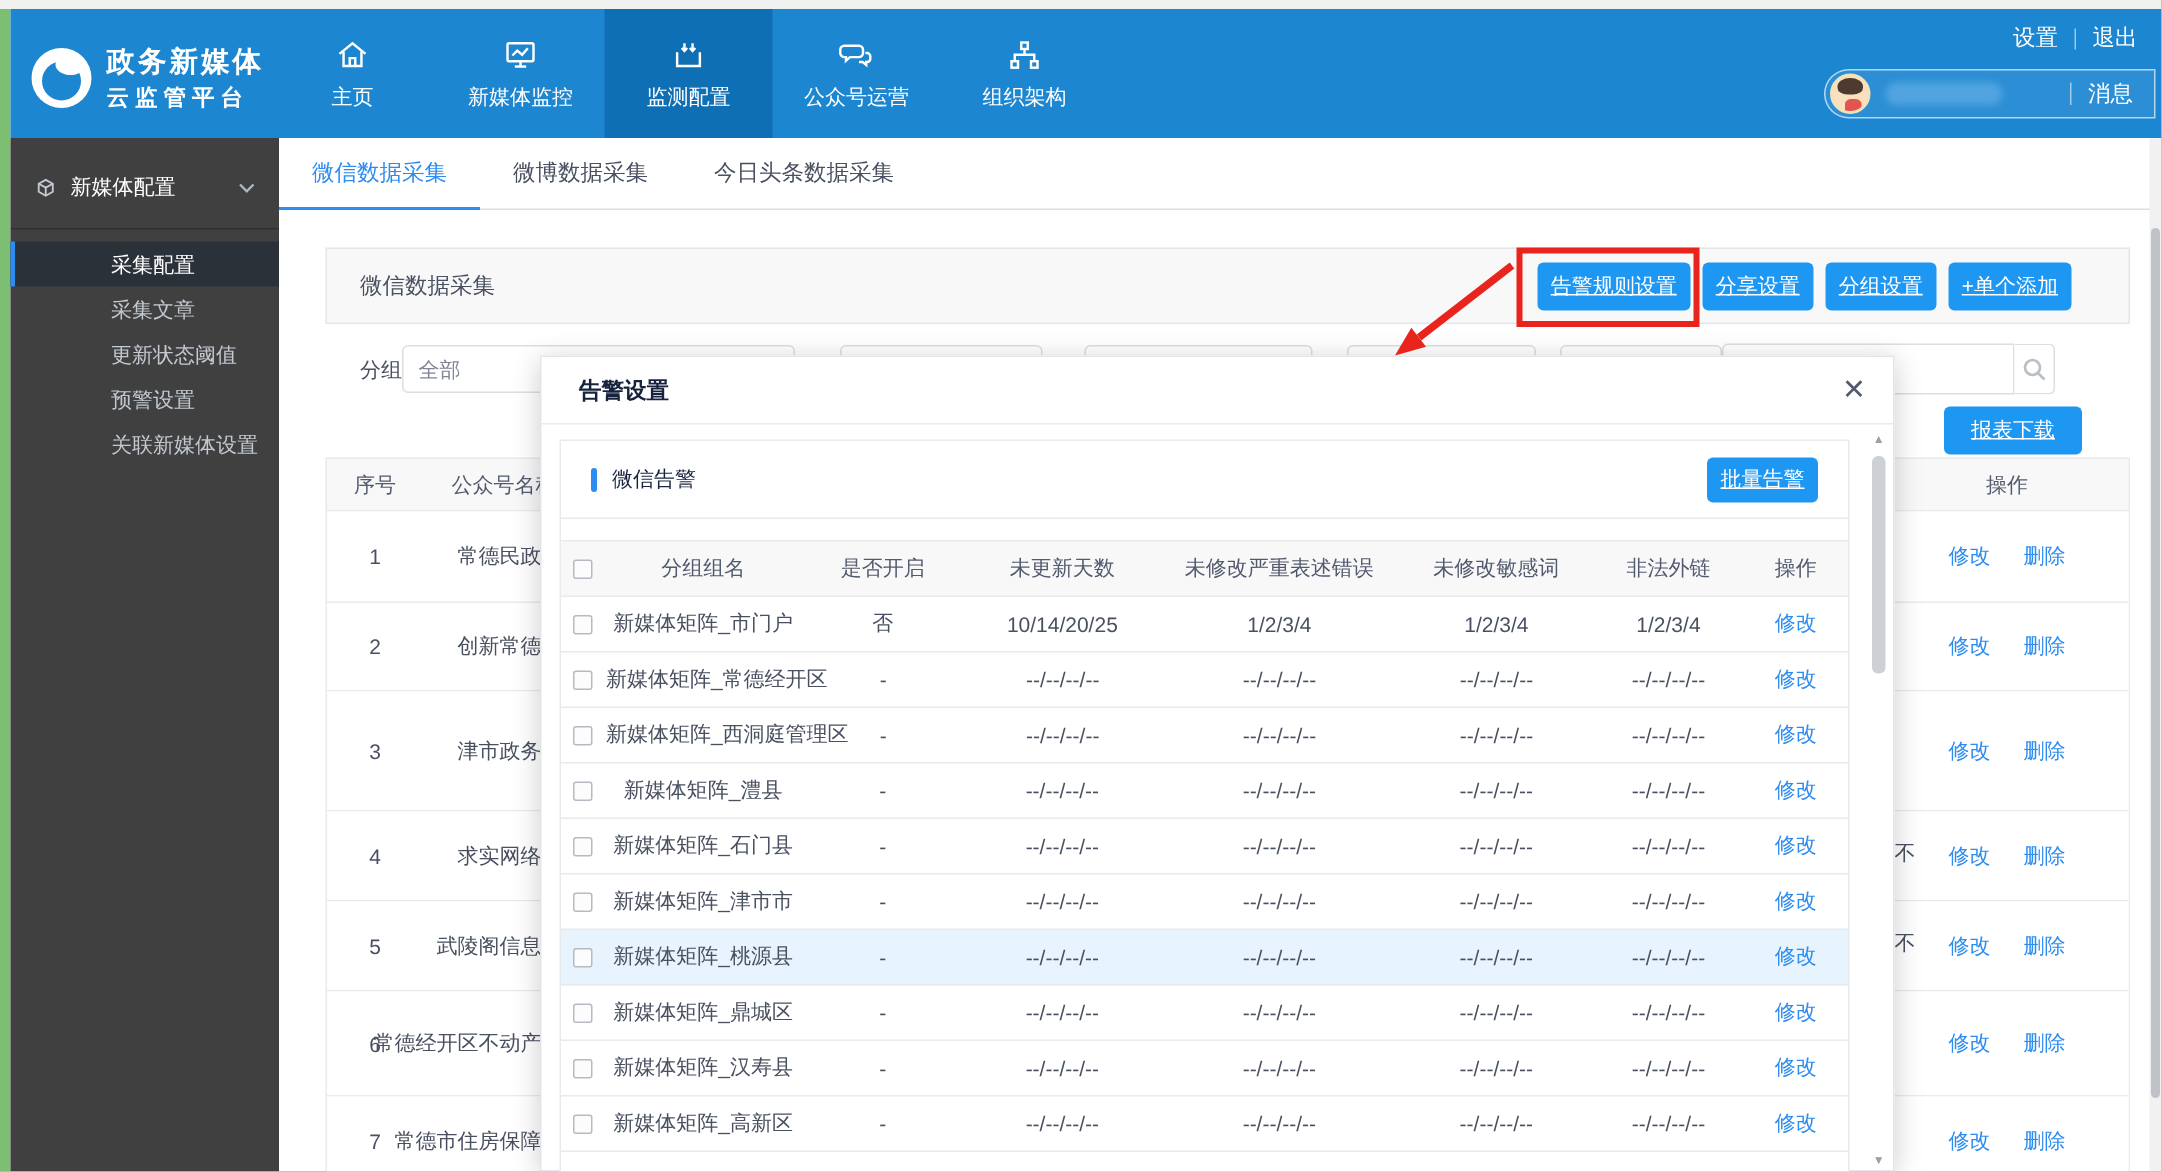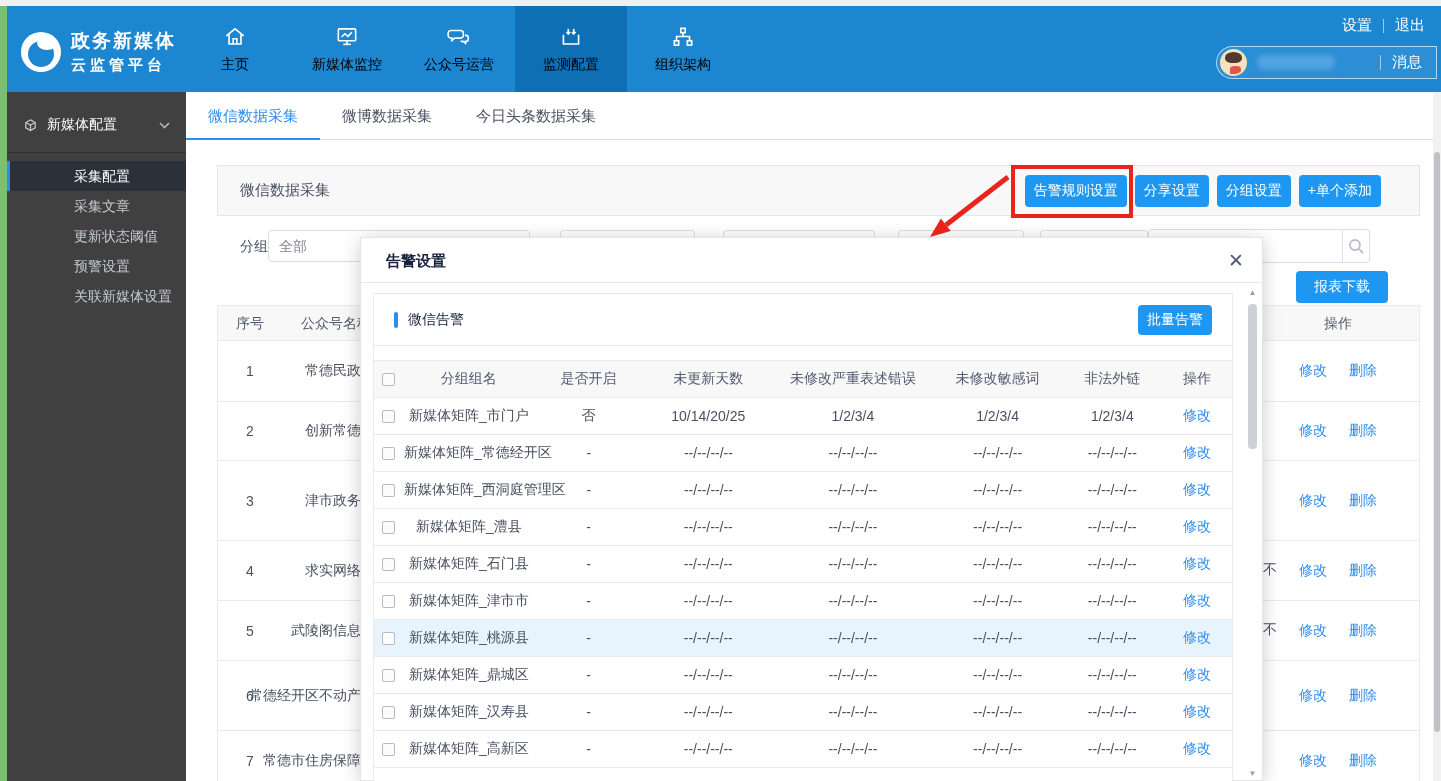--- a/index.html
+++ b/index.html
@@ -14,21 +14,21 @@
   
   .hdr { position:absolute; left:7px; top:6px; width:1434px; height:86px; background:#1c86d1; }
   .logo { position:absolute; left:14px; top:22px; display:flex; align-items:center; }
   .logo-disc { width:40px; height:40px; border-radius:50%; background:#fff; position:relative; overflow:hidden; }
   .logo-disc::after { content:""; position:absolute; left:7px; top:9px; width:26px; height:26px; border-radius:50%; background:#1c86d1; }
   .logo-disc::before { content:""; position:absolute; left:16px; top:4px; width:20px; height:14px; border-radius:50%; background:#fff; z-index:2; }
   .logo-txt { margin-left:10px; color:#ffffff; }
   .logo-l1 { font-size:19px; font-weight:bold; letter-spacing:2px; }
   .logo-l2 { font-size:15px; font-weight:bold; letter-spacing:4px; margin-top:2px; }
   .nav { position:absolute; left:172px; top:0; height:86px; display:flex; }
-  .nav-item { width:112px; height:86px; display:flex; flex-direction:column; align-items:center; justify-content:center; gap:6px; color:#000000; cursor:pointer; }
+  .nav-item { width:112px; height:86px; display:flex; flex-direction:column; align-items:center; justify-content:center; gap:6px; color:#ffffff; cursor:pointer; }
   .nav-item.active { background:#0f6fb5; }
   .nav-item svg { display:block; }
   .hdr-links { position:absolute; right:16px; top:10px; display:flex; align-items:center; color:#fff; font-size:15px; }
   .hdr-links .vdiv { width:1px; height:14px; background:rgba(255,255,255,.55); margin:0 11px; }
   .user-pill { position:absolute; right:4px; top:40px; width:221px; height:33px; border:1px solid rgba(255,255,255,.65); border-radius:17px 0 0 17px; background:rgba(255,255,255,.07); display:flex; align-items:center; }
   .avatar { width:27px; height:27px; border-radius:50%; background:#fbe0c0; border:2px solid #f3e2b5; margin-left:3px; position:relative; overflow:hidden; flex:0 0 auto; }
   .avatar::before { content:""; position:absolute; left:3px; top:1px; right:3px; height:11px; background:#4e3a2e; border-radius:50% 50% 40% 40%; }
   .avatar::after { content:""; position:absolute; left:8px; bottom:0; width:11px; height:8px; background:#e2554d; border-radius:40% 40% 0 0; }
   .name-blur { width:78px; height:15px; margin-left:10px; border-radius:8px; background:#51a4e0; filter:blur(2.5px); }
   .pill-div { width:1px; height:15px; background:rgba(255,255,255,.55); margin-left:auto; }
@@ -46,21 +46,21 @@
 
   
   .main { position:absolute; left:186px; top:92px; width:1255px; height:689px; background:#fff; }
   .tabbar { height:48px; border-bottom:1px solid #dcdee2; display:flex; }
   .tab { padding:0 22px; height:48px; line-height:47px; color:#495060; font-size:15px; cursor:pointer; }
   .tab.active { color:#2d8cf0; box-shadow:inset 0 -2px 0 #2d8cf0; }
 
   .panel-head { position:absolute; left:31px; top:73px; width:1203px; height:51px; background:#f8f8f9; border:1px solid #e4e7e9; display:flex; align-items:center; }
   .panel-title { padding-left:22px; font-size:15px; color:#495060; }
   .panel-btns { margin-left:auto; margin-right:38px; display:flex; gap:8px; }
-  .btn { height:32px; padding:0 9px; background:#1e97f2; color:#fff; border:none; border-radius:4px; font-size:14px; font-family:inherit; cursor:pointer; white-space:nowrap; }
+  .btn { height:32px; padding:0 9px; background:#1e97f2; color:#fff; border:none; border-radius:4px; font-size:14px; font-family:inherit; cursor:pointer; white-space:nowrap;text-decoration:underline; }
 
   .filter-label { position:absolute; left:54px; top:138px; height:32px; line-height:32px; color:#495060; }
   .sel { position:absolute; top:138px; height:32px; border:1px solid #dcdee2; border-radius:4px; background:#fff; }
   .sel-group { left:82px; width:262px; line-height:30px; padding-left:10px; color:#808695; cursor:pointer; }
   .ghost1 { left:374px; width:135px; } .ghost2 { left:537px; width:152px; } .ghost3 { left:712px; width:126px; } .ghost4 { left:854px; width:108px; }
   .search { position:absolute; left:962px; top:137px; width:222px; height:34px; display:flex; }
   .search-input { flex:1; border:1px solid #dcdee2; border-radius:4px 0 0 4px; background:#fff; outline:none; padding:0 8px; font-family:inherit; }
   .search-btn { width:34px; border:1px solid #dcdee2; border-left:none; border-radius:0 4px 4px 0; background:#fff; display:flex; align-items:center; justify-content:center; cursor:pointer; }
   .report-btn { position:absolute; left:1110px; top:179px; width:92px; }
 
@@ -135,36 +135,36 @@
       </div>
       <div class="nav-item">
         <svg width="26" height="26" viewBox="0 0 24 24" fill="none" stroke="#fff" stroke-width="1.5">
             <rect x="4" y="4.5" width="16" height="11" rx="1"></rect>
             <polyline points="7,12 10,9 13,11.5 16.5,7.5"></polyline>
             <line x1="12" y1="15.5" x2="12" y2="18.5"></line>
             <line x1="8.5" y1="18.8" x2="15.5" y2="18.8"></line>
           </svg>
         <span>新媒体监控</span>
       </div>
-      <div class="nav-item">
-        <svg width="26" height="26" viewBox="0 0 24 24" fill="none" stroke="#fff" stroke-width="1.5">
-            <path d="M4.5 6 h9 a2.5 2.5 0 0 1 2.5 2.5 v2 a2.5 2.5 0 0 1 -2.5 2.5 h-5.5 l-2.5 2.2 v-2.2 h-1 a2.5 2.5 0 0 1 -2.5 -2.5 v-2 a2.5 2.5 0 0 1 2.5 -2.5 Z"></path>
-            <path d="M17.5 10.5 h1 a2 2 0 0 1 2 2 v1.5 a2 2 0 0 1 -2 2 h-.5 v1.8 l-2.2 -1.8 h-2.3"></path>
-          </svg>
-        <span>公众号运营</span>
-      </div>
       <div class="nav-item active">
         <svg width="26" height="26" viewBox="0 0 24 24" fill="none" stroke="#fff" stroke-width="1.5">
             <path d="M5 10 V18.5 H19 V10"></path>
             <path d="M9.5 4.5 V9"></path>
             <path d="M7.8 7.4 L9.5 9.2 L11.2 7.4"></path>
             <path d="M14.5 4.5 V9"></path>
             <path d="M12.8 7.4 L14.5 9.2 L16.2 7.4"></path>
           </svg>
         <span>监测配置</span>
+      </div>
+      <div class="nav-item">
+        <svg width="26" height="26" viewBox="0 0 24 24" fill="none" stroke="#fff" stroke-width="1.5">
+            <path d="M4.5 6 h9 a2.5 2.5 0 0 1 2.5 2.5 v2 a2.5 2.5 0 0 1 -2.5 2.5 h-5.5 l-2.5 2.2 v-2.2 h-1 a2.5 2.5 0 0 1 -2.5 -2.5 v-2 a2.5 2.5 0 0 1 2.5 -2.5 Z"></path>
+            <path d="M17.5 10.5 h1 a2 2 0 0 1 2 2 v1.5 a2 2 0 0 1 -2 2 h-.5 v1.8 l-2.2 -1.8 h-2.3"></path>
+          </svg>
+        <span>公众号运营</span>
       </div>
       <div class="nav-item">
         <svg width="26" height="26" viewBox="0 0 24 24" fill="none" stroke="#fff" stroke-width="1.5">
             <rect x="10" y="4" width="4" height="4"></rect>
             <rect x="4" y="15.5" width="4" height="4"></rect>
             <rect x="16" y="15.5" width="4" height="4"></rect>
             <path d="M12 8 V11.5 M6 15.5 V11.5 H18 V15.5"></path>
           </svg>
         <span>组织架构</span>
       </div>

